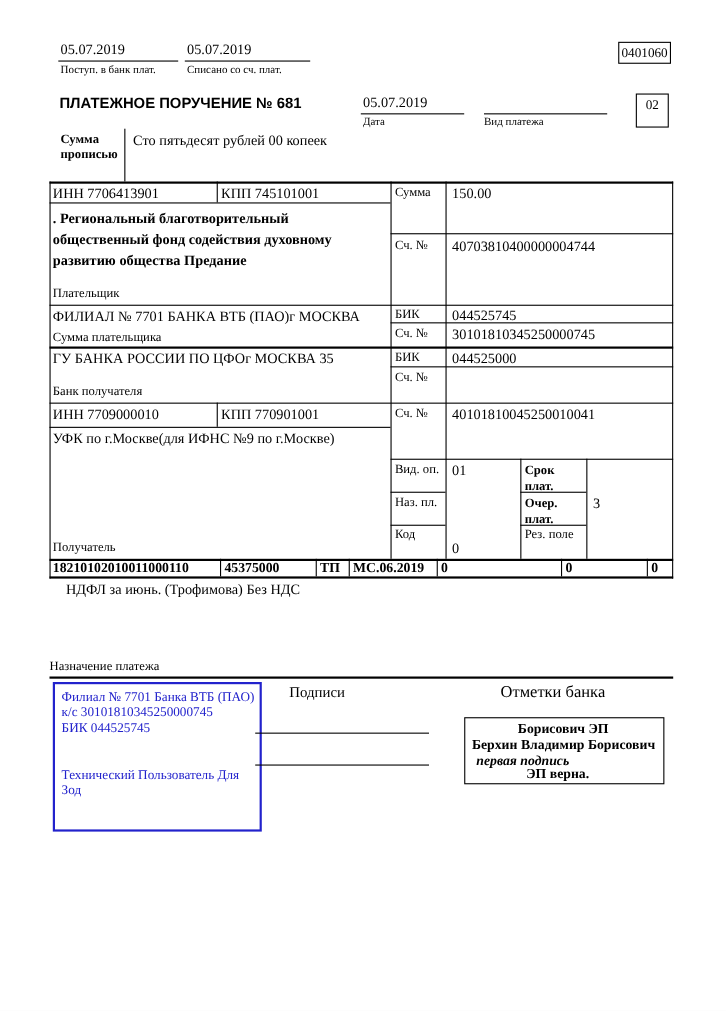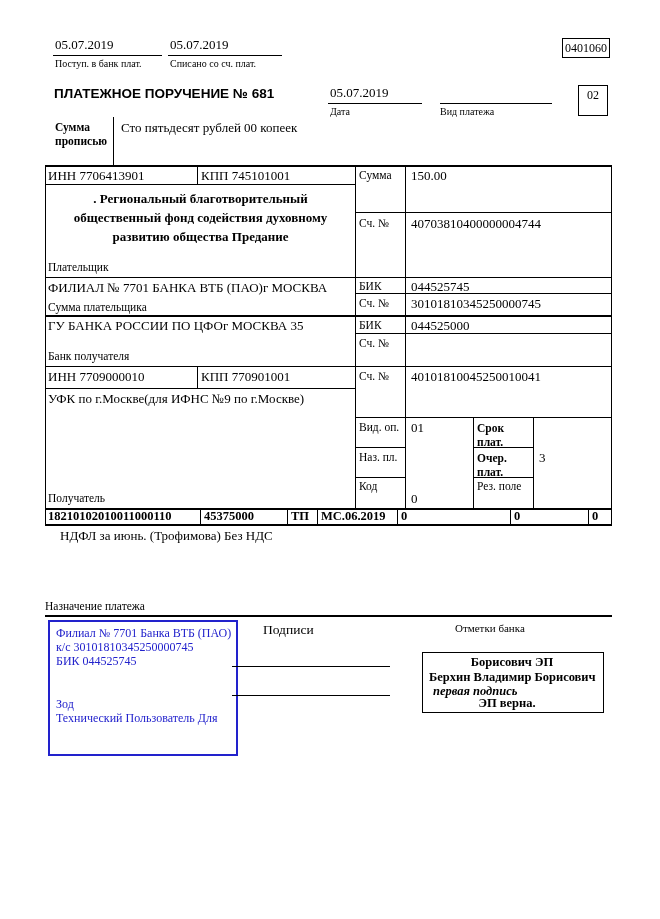--- a/index.html
+++ b/index.html
@@ -5,21 +5,21 @@
   html,body { margin:0; padding:0; background:#e8e8e8; }
   .page {
     position:relative; width:660px; height:919px; margin:0 auto;
     background:#ffffff; font-family:"Liberation Serif", serif; color:#000;
     overflow:hidden;
   }
   .a { position:absolute; white-space:nowrap; }
   .wrap { white-space:normal;font-weight:bold; }
   .hl { position:absolute; background:#000; height:1px; }
   .vl { position:absolute; background:#000; width:1px; }
-  .t13 { font-size:13px;text-align:center; }
+  .t13 { font-size:13px; }
   .t12 { font-size:12.5px;font-weight:bold; }
   .cl  { font-size:11.5px; }
   .sl  { font-size:10px; }
   .seclbl { font-size:11.5px; }
   .title {
     font-family:"Liberation Sans", sans-serif; font-weight:bold; font-size:13.5px;
   }
   .box { position:absolute; border:1px solid #000; text-align:center; font-size:12px; }
   .bluebox {
     position:absolute; left:48px; top:620px; width:180px; height:128px;
@@ -147,29 +147,29 @@
   <div class="a t13" style="left:60px;top:528px">НДФЛ за июнь. (Трофимова) Без НДС</div>
   <div class="a seclbl" style="left:45px;top:600px">Назначение платежа</div>
   <div class="hl" style="left:45px;top:615px;width:567px;height:2px"></div>
 
   <div class="bluebox" style="border-color: rgb(34, 34, 204); color: rgb(34, 34, 204);">
     <div class="stamp-line">Филиал № 7701 Банка ВТБ (ПАО)</div>
     <div class="stamp-line">к/с 30101810345250000745</div>
     <div class="stamp-line">БИК 044525745</div>
     <div class="stamp-line"></div>
     <div class="stamp-line"></div>
+    <div class="stamp-line">Технический Пользователь Для</div>
     <div class="stamp-line">Зод</div>
-    <div class="stamp-line">Технический Пользователь Для</div>
   </div>
 
   <div class="a" style="left:263px;top:622px;font-size:13.5px">Подписи</div>
   <div class="hl" style="left:232px;top:666px;width:158px"></div>
   <div class="hl" style="left:232px;top:695px;width:158px"></div>
 
-  <div class="a" style="left:455px;top:622px;font-size:11px">Отметки банка</div>
+  <div class="a" style="left:455px;top:622px;font-size:15px">Отметки банка</div>
 
   <div class="stampbox"></div>
   <div class="a b" style="left:422px;top:655px;width:180px;text-align:center;font-size:12.5px">Борисович ЭП</div>
   <div class="a t12" style="left:429px;top:670px">Берхин Владимир Борисович</div>
   <div class="a t12 i" style="left:433px;top:684px">первая подпись</div>
   <div class="a b" style="left:422px;top:696px;width:170px;text-align:center;font-size:12.5px">ЭП верна.</div>
 
 </div>
 
 </body></html>

